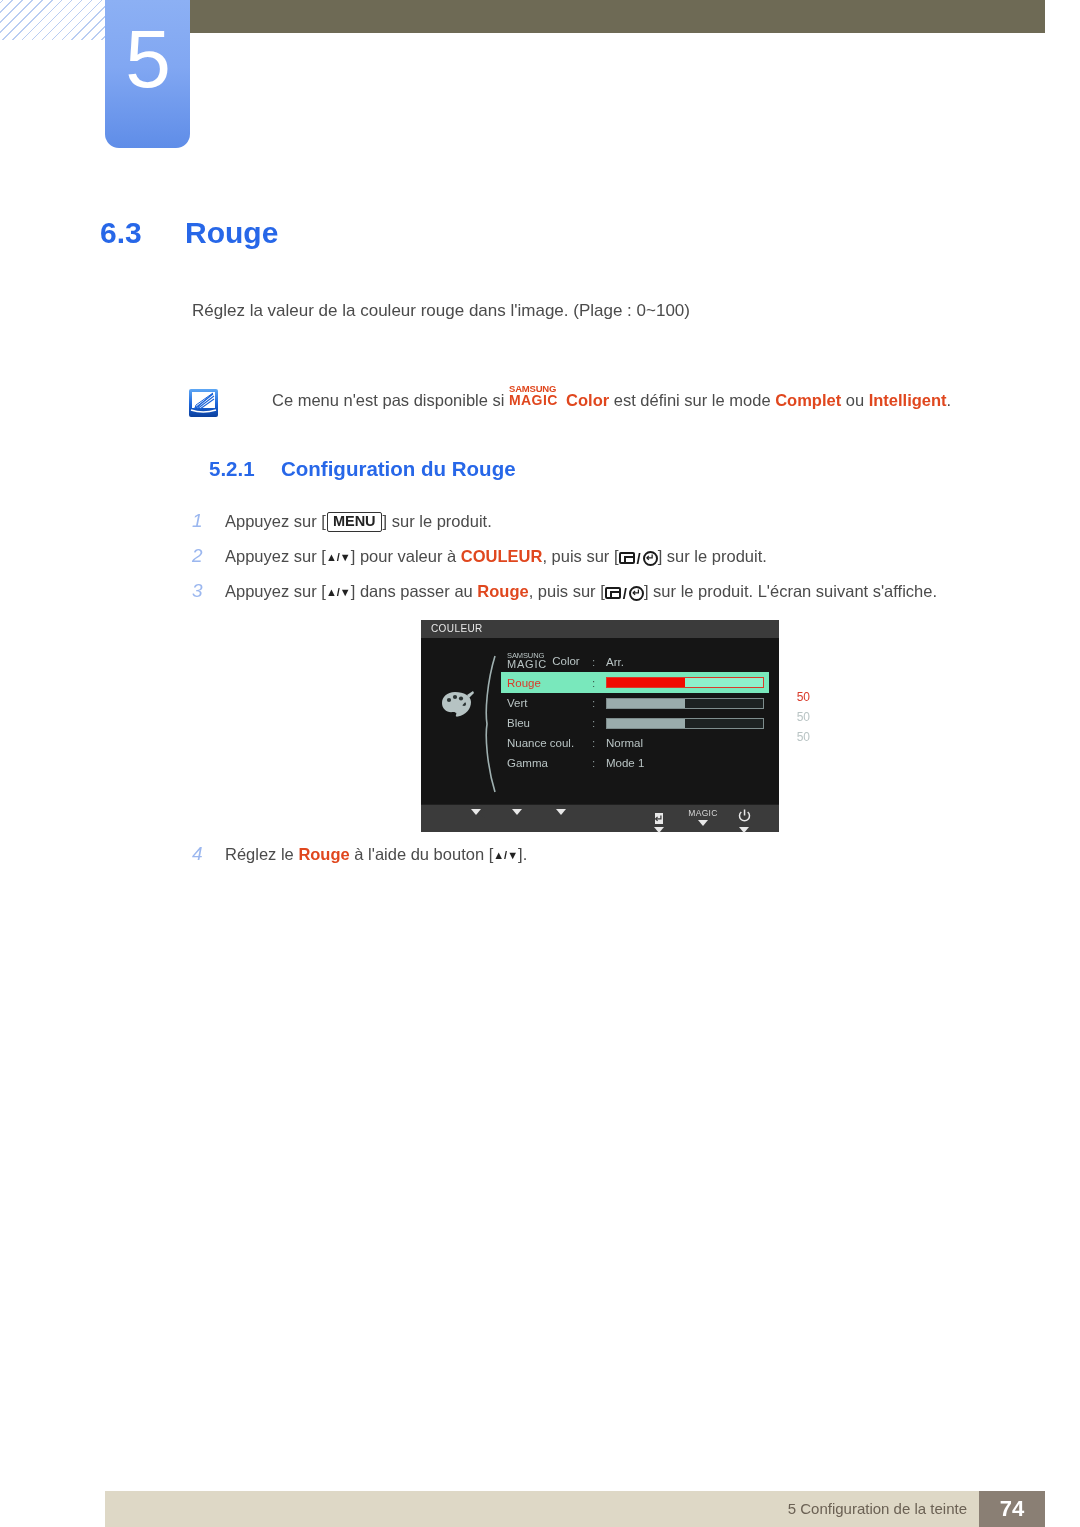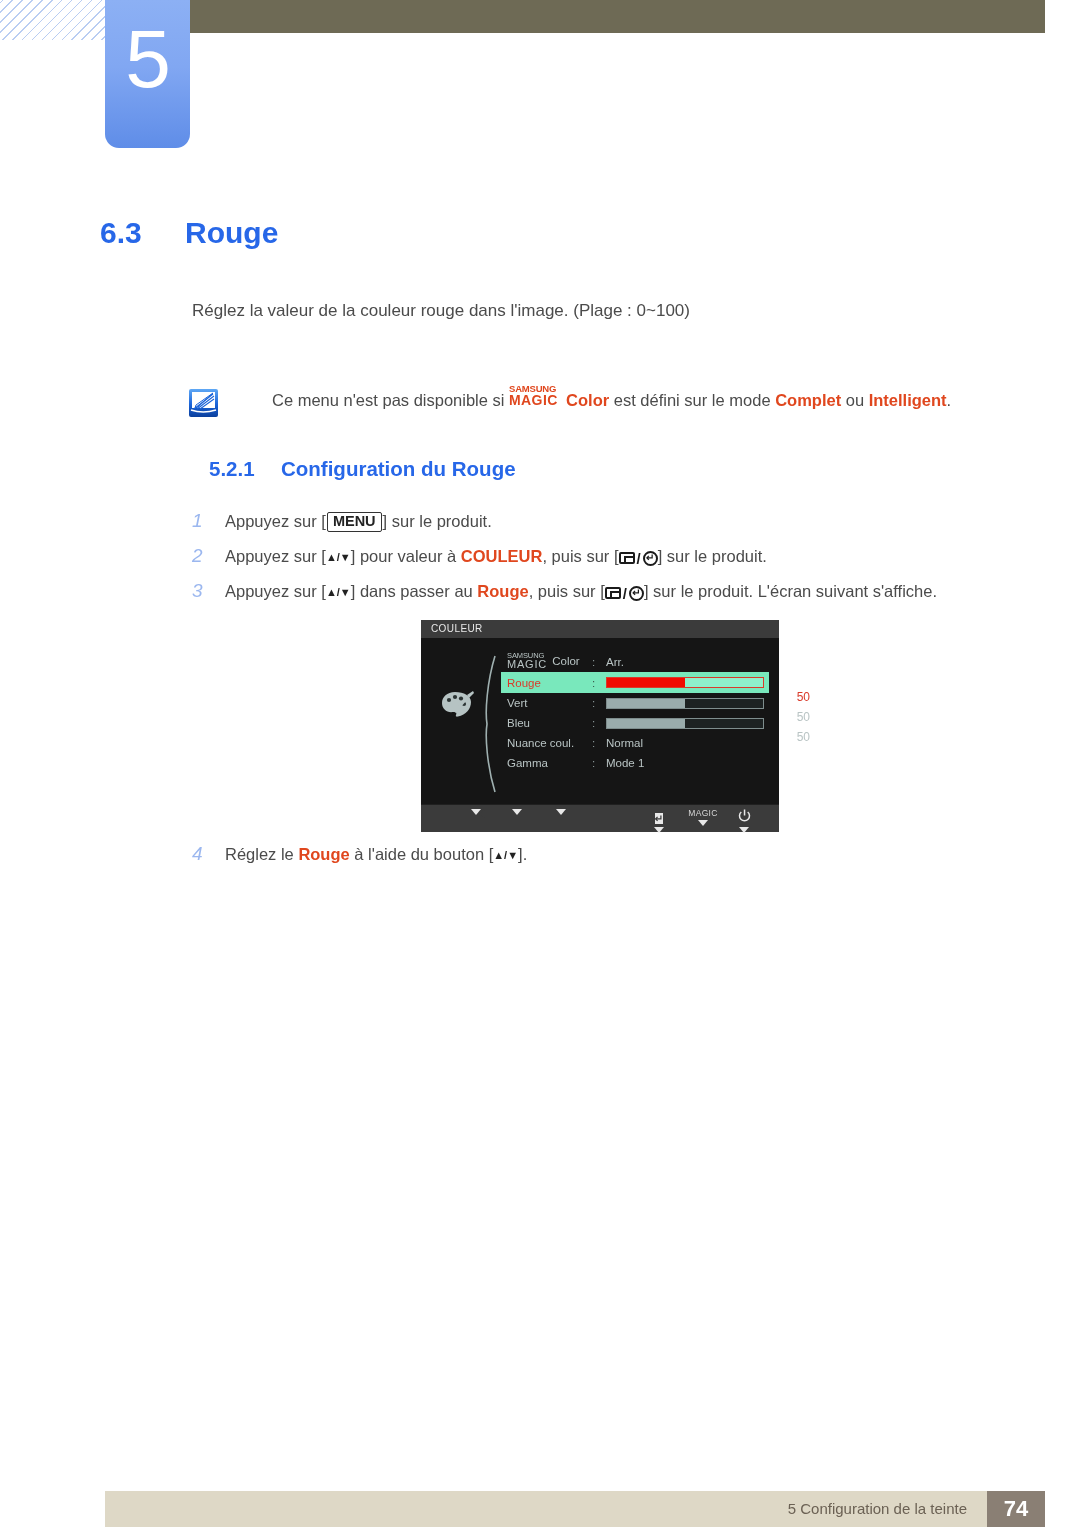--- a/index.html
+++ b/index.html
@@ -209,21 +209,21 @@
   
   .footer { position:absolute; left:105px; top:1491px; width:940px; height:36px; }
   .footer-bar {
     position:absolute; left:0; top:0; width:940px; height:36px; background:#ded8c6;
   }
   .footer-text {
     position:absolute; right:78px; top:0; height:36px; line-height:36px;
     color:#6b6154; font-size:15px;
   }
   .footer-page {
-    position:absolute; right:0; top:0; width:58px; height:36px; background:#8a7f74;
+    position:absolute; right:0; top:0; width:66px; height:36px; background:#8a7f74;
     color:#ffffff; font-size:22px; font-weight:bold;
     display:flex; align-items:center; justify-content:center;
   }
 </style>
 </head>
 <body>
 
 <div class="page">
 
   <div class="hatch"></div>

